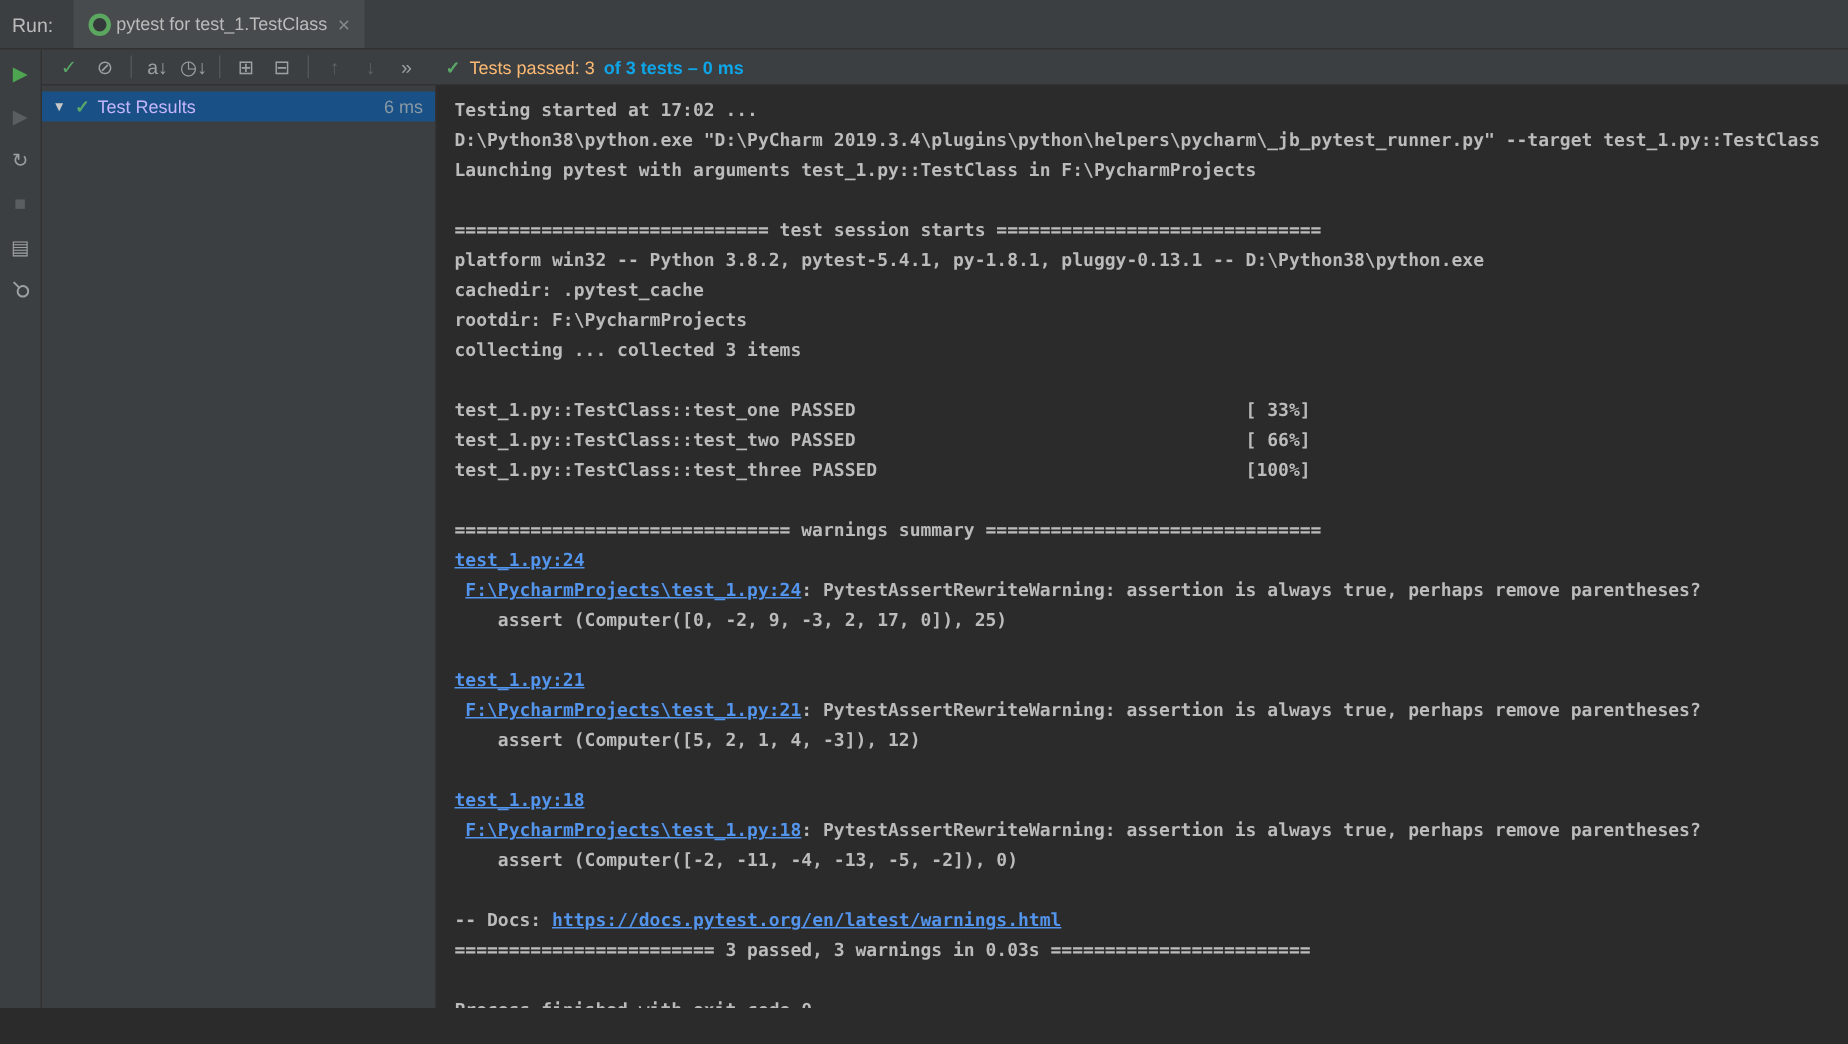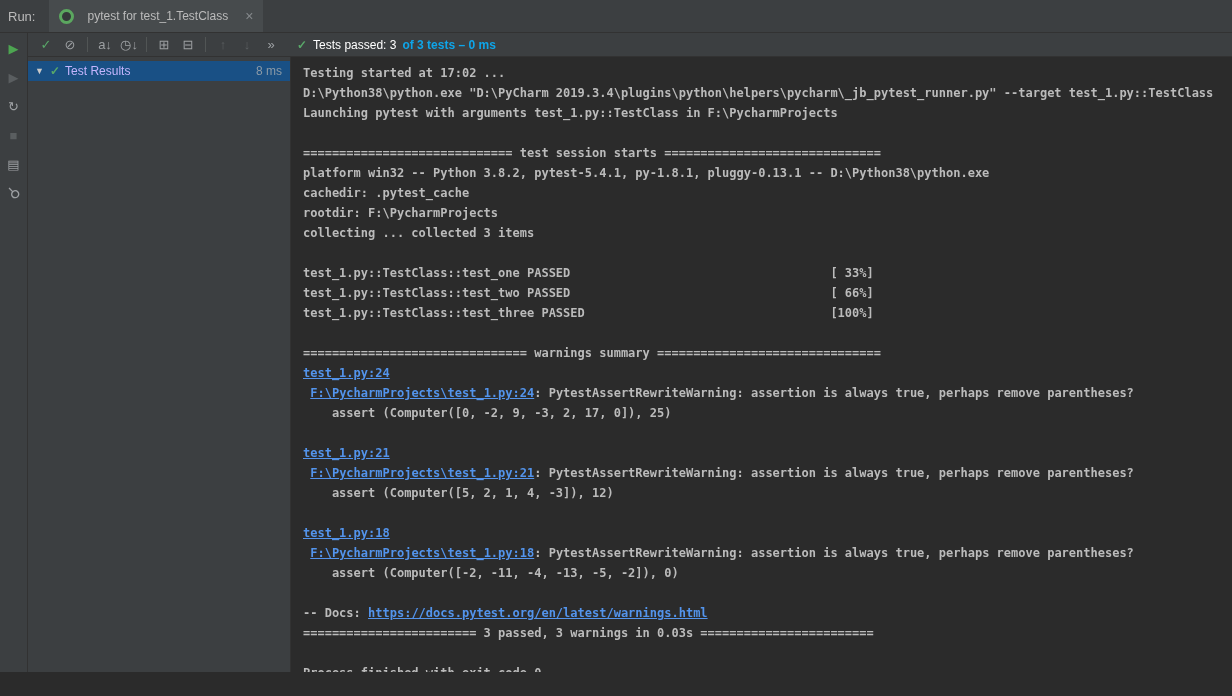--- a/index.html
+++ b/index.html
@@ -1,21 +1,21 @@
 <!DOCTYPE html>
 <html><head>
 <meta charset="utf-8">
 <style>
   html,body{margin:0;padding:0;background:#2b2b2b;}
   .app{width:1232px;height:696px;background:#2b2b2b;font-family:"Liberation Sans",sans-serif;position:relative;overflow:hidden;box-sizing:border-box;}
 
   
   .tabbar{height:32px;background:#3c3f41;border-bottom:1px solid #323232;display:flex;align-items:center;padding-left:8px;box-sizing:content-box;text-align:center;}
   .run-label{color:#bbbbbb;font-size:13px;margin-right:14px;}
-  .tab{display:flex;align-items:center;gap:13px;background:#474b4d;height:32px;padding:0 10px 0 10px;cursor:pointer;}
+  .tab{display:flex;align-items:center;gap:3px;background:#474b4d;height:32px;padding:0 10px 0 10px;cursor:pointer;}
   .pytest-icon{width:9px;height:9px;border:3px solid #5ba75f;border-radius:50%;background:#35383a;display:inline-block;}
   .tab-title{color:#bbbbbb;font-size:12px;}
   .tab-close{color:#85898c;font-size:14px;margin-left:4px;cursor:pointer;line-height:1;}
 
   .body{display:flex;height:639px;}
 
   
   .left-strip{width:28px;background:#3c3f41;border-right:1px solid #323232;display:flex;flex-direction:column;align-items:center;padding-top:4px;gap:7px;box-sizing:border-box;}
   .strip-icon{width:22px;height:22px;display:flex;align-items:center;justify-content:center;color:#9da0a3;font-size:13px;cursor:pointer;user-select:none;}
   .strip-icon.green{color:#4da551;}
@@ -24,21 +24,21 @@
 
   
   .content{flex:1;display:flex;flex-direction:column;min-width:0;}
   .toolbar{height:23px;background:#3c3f41;border-bottom:1px solid #323232;display:flex;align-items:center;padding-left:6px;flex:0 0 auto;}
   .toolbar-icon{min-width:24px;height:22px;display:flex;align-items:center;justify-content:center;color:#9da0a3;font-size:13px;cursor:pointer;user-select:none;}
   .toolbar-icon.green{color:#59a869;}
   .toolbar-icon.dim{color:#5c6062;}
   .toolbar-sep{width:1px;height:15px;background:#515555;margin:0 5px;}
   .status{display:flex;align-items:center;gap:6px;margin-left:14px;font-size:12px;white-space:nowrap;}
   .status-icon{color:#59a869;font-weight:bold;font-size:12px;}
-  .status-passed{color:#ffffff;}
+  .status-passed{color:#fdba74;}
   .status-detail{color:#0ea5e9;font-weight:bold;}
 
   
   .panes{flex:1;display:flex;min-height:0;}
   .tree-pane{width:263px;flex:0 0 263px;background:#3c3f41;border-right:1px solid #323232;padding-top:4px;box-sizing:border-box;}
   .tree-row{height:20px;display:flex;align-items:center;gap:5px;padding-left:7px;padding-right:8px;font-size:12px;cursor:pointer;}
   .tree-row.selected{background:#195085;}
   .tree-chevron{color:#c8c8c8;font-size:9px;width:10px;cursor:pointer;}
   .tree-check{color:#59a869;font-weight:bold;font-size:12px;}
   .tree-label{color:#c4b5fd;}
@@ -98,21 +98,21 @@
         </div>
       </div>
 
       <div class="panes">
 
         <div class="tree-pane">
           <div class="tree-row selected">
             <span class="tree-chevron">▼</span>
             <span class="tree-check">✓</span>
             <span class="tree-label">Test Results</span>
-            <span class="tree-duration">8 ms</span>
+            <span class="tree-duration">6 ms</span>
           </div>
         </div>
 
         <div class="console"><div class="console-line"><span>Testing started at 17:02 ...</span></div><div class="console-line"><span>D:\Python38\python.exe "D:\PyCharm 2019.3.4\plugins\python\helpers\pycharm\_jb_pytest_runner.py" --target test_1.py::TestClass</span></div><div class="console-line"><span>Launching pytest with arguments test_1.py::TestClass in F:\PycharmProjects</span></div><div class="console-line"></div><div class="console-line"><span>============================= test session starts ==============================</span></div><div class="console-line"><span>platform win32 -- Python 3.8.2, pytest-5.4.1, py-1.8.1, pluggy-0.13.1 -- D:\Python38\python.exe</span></div><div class="console-line"><span>cachedir: .pytest_cache</span></div><div class="console-line"><span>rootdir: F:\PycharmProjects</span></div><div class="console-line"><span>collecting ... collected 3 items</span></div><div class="console-line"></div><div class="console-line"><span>test_1.py::TestClass::test_one PASSED                                    [ 33%]</span></div><div class="console-line"><span>test_1.py::TestClass::test_two PASSED                                    [ 66%]</span></div><div class="console-line"><span>test_1.py::TestClass::test_three PASSED                                  [100%]</span></div><div class="console-line"></div><div class="console-line"><span>=============================== warnings summary ===============================</span></div><div class="console-line"><span class="console-link">test_1.py:24</span></div><div class="console-line"><span> </span><span class="console-link">F:\PycharmProjects\test_1.py:24</span><span>: PytestAssertRewriteWarning: assertion is always true, perhaps remove parentheses?</span></div><div class="console-line"><span>    assert (Computer([0, -2, 9, -3, 2, 17, 0]), 25)</span></div><div class="console-line"></div><div class="console-line"><span class="console-link">test_1.py:21</span></div><div class="console-line"><span> </span><span class="console-link">F:\PycharmProjects\test_1.py:21</span><span>: PytestAssertRewriteWarning: assertion is always true, perhaps remove parentheses?</span></div><div class="console-line"><span>    assert (Computer([5, 2, 1, 4, -3]), 12)</span></div><div class="console-line"></div><div class="console-line"><span class="console-link">test_1.py:18</span></div><div class="console-line"><span> </span><span class="console-link">F:\PycharmProjects\test_1.py:18</span><span>: PytestAssertRewriteWarning: assertion is always true, perhaps remove parentheses?</span></div><div class="console-line"><span>    assert (Computer([-2, -11, -4, -13, -5, -2]), 0)</span></div><div class="console-line"></div><div class="console-line"><span>-- Docs: </span><span class="console-link">https://docs.pytest.org/en/latest/warnings.html</span></div><div class="console-line"><span>======================== 3 passed, 3 warnings in 0.03s ========================</span></div><div class="console-line"></div><div class="console-line"><span>Process finished with exit code 0</span></div></div>
 
       </div>
     </div>
   </div>
 </div>
 

